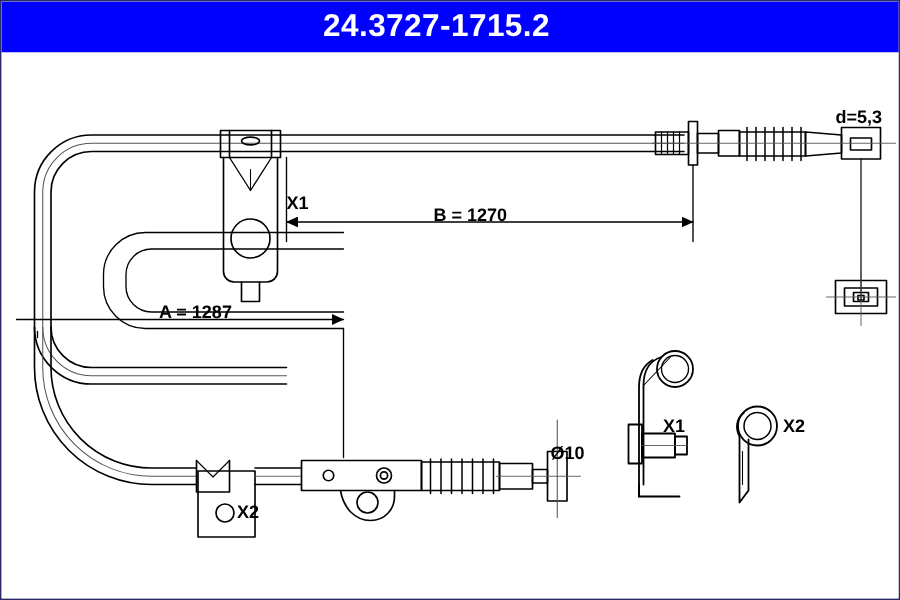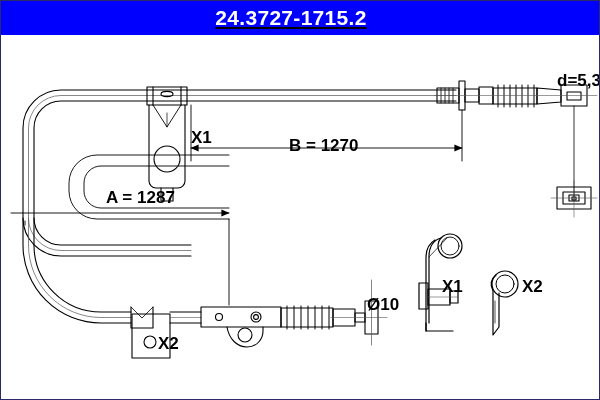--- a/index.html
+++ b/index.html
@@ -24,21 +24,20 @@
     position: absolute;
     left: 0;
     top: 0;
     width: 600px;
     height: 34px;
     background: #0000ff;
     display: flex;
     align-items: center;
     justify-content: center;
     box-sizing: border-box;
-    text-decoration: underline;
   }
   #header-banner .title-text {
     color: #ffffff;
     font-size: 21px;
     font-weight: bold;
     letter-spacing: 0.3px;
     font-family: "Liberation Sans", sans-serif;
     white-space: pre;
   }
   #header-banner .title-gap {
@@ -61,21 +60,21 @@
     height: 364px;
   }
   .lbl {
     position: absolute;
     font-family: "Liberation Sans", sans-serif;
     font-weight: bold;
     color: #000000;
     white-space: nowrap;
     line-height: 1;
   }
-  .lbl-md { font-size: 17px; }
+  .lbl-md { font-size: 12px; }
 </style>
 </head>
 <body>
 
 <div id="page">
 
   <div id="header-banner">
     <span class="title-text">24.3727-1715.2</span>
     <span class="title-gap"></span>
   </div>
@@ -259,21 +258,21 @@
 
       </g>
     </svg>
 
     <div class="lbl lbl-md" style="left:190px; top:94px;">X1</div>
 
     <div class="lbl lbl-md" style="left:157px; top:300px;">X2</div>
 
     <div class="lbl lbl-md" style="left:288px; top:102px;">B = 1270</div>
 
-    <div class="lbl lbl-md" style="left:105px; top:154px;">A = 1287</div>
+    <div class="lbl lbl-md" style="left:105px; top:167px;">A = 1287</div>
 
     <div class="lbl lbl-md" style="left:556px; top:37px;">d=5,3</div>
 
     <div class="lbl lbl-md" style="left:366px; top:261px;">Ø10</div>
 
     <div class="lbl lbl-md" style="left:441px; top:243px;">X1</div>
 
     <div class="lbl lbl-md" style="left:521px; top:243px;">X2</div>
 
   </div>

